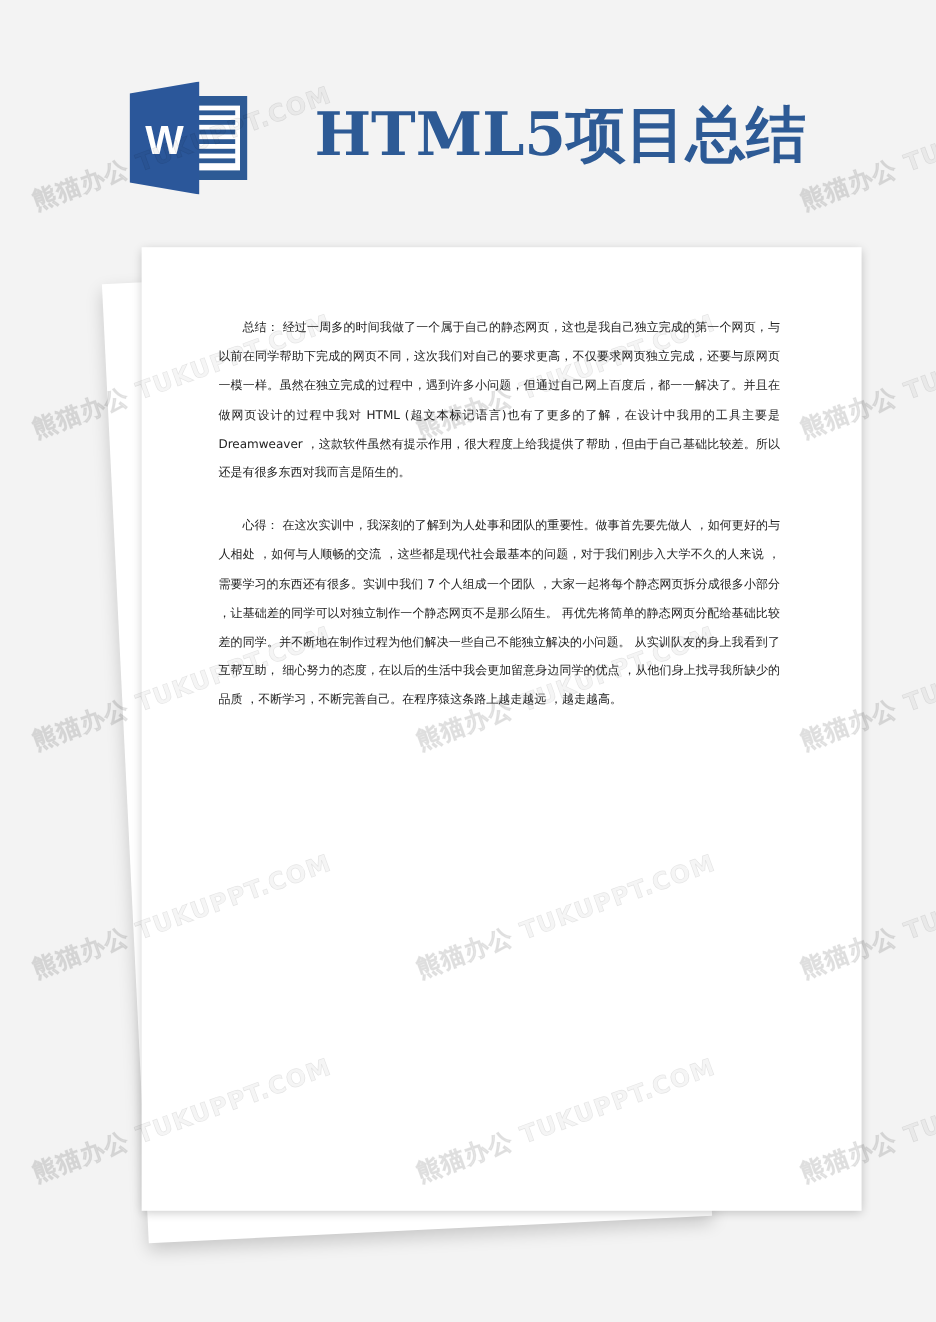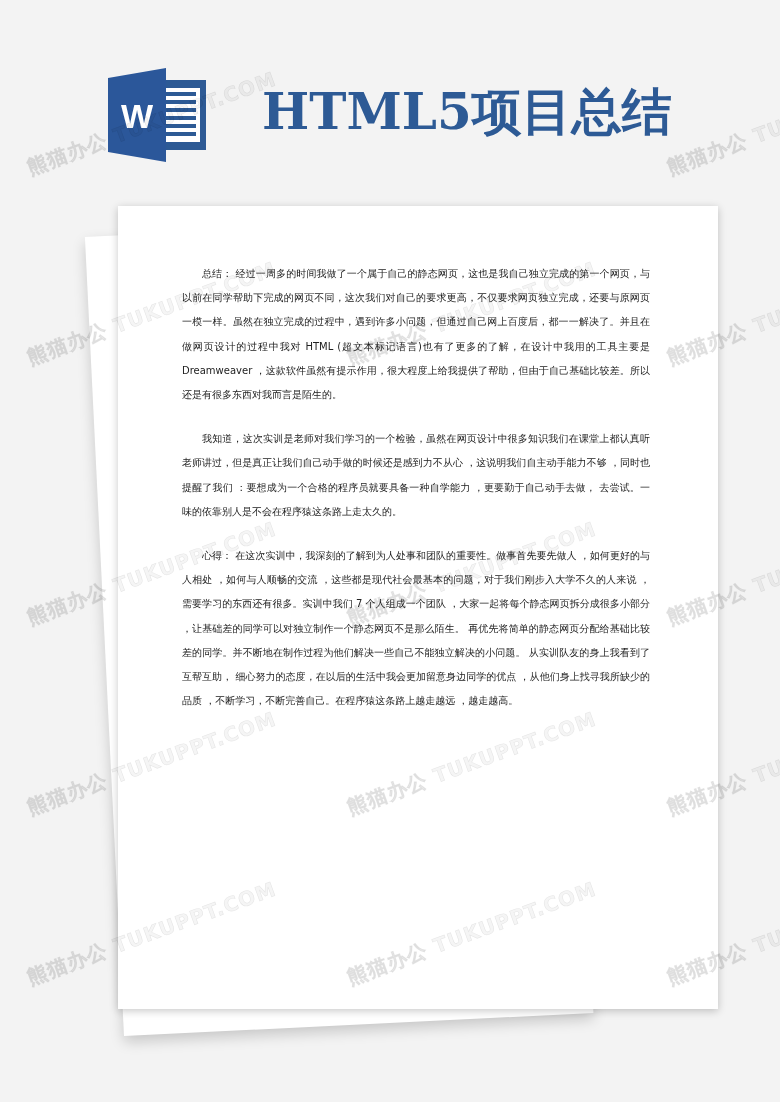--- a/index.html
+++ b/index.html
@@ -61,21 +61,20 @@
     <polygon points="0,10 58,0 58,94 0,84" fill="#2b579a"></polygon>
     <text x="29" y="60" text-anchor="middle" font-family="Liberation Sans, sans-serif" font-weight="bold" font-size="34" fill="#fff">W</text>
   </svg>
   <div class="title">HTML5项目总结</div>
 </div>
 
 <div class="page-back"></div>
 <div class="page">
   <div class="page-content">
     <p class="para">总结： 经过一周多的时间我做了一个属于自己的静态网页，这也是我自己独立完成的第一个网页，与以前在同学帮助下完成的网页不同，这次我们对自己的要求更高，不仅要求网页独立完成，还要与原网页一模一样。虽然在独立完成的过程中，遇到许多小问题，但通过自己网上百度后，都一一解决了。并且在做网页设计的过程中我对 HTML (超文本标记语言)也有了更多的了解，在设计中我用的工具主要是 Dreamweaver ，这款软件虽然有提示作用，很大程度上给我提供了帮助，但由于自己基础比较差。所以还是有很多东西对我而言是陌生的。</p>
-    <p class="para">我知道，这次实训是老师对我们学习的一个检验，虽然在网页设计中很多知识我们在课堂上都认真听老师讲过，但是真正让我们自己动手做的时候还是感到力不从心 ，这说明我们自主动手能力不够 ，同时也提醒了我们 ：要想成为一个合格的程序员就要具备一种自学能力 ，更要勤于自己动手去做， 去尝试。一味的依靠别人是不会在程序猿这条路上走太久的。</p>
     <p class="para">心得： 在这次实训中，我深刻的了解到为人处事和团队的重要性。做事首先要先做人 ，如何更好的与人相处 ，如何与人顺畅的交流 ，这些都是现代社会最基本的问题，对于我们刚步入大学不久的人来说 ，需要学习的东西还有很多。实训中我们 7 个人组成一个团队 ，大家一起将每个静态网页拆分成很多小部分 ，让基础差的同学可以对独立制作一个静态网页不是那么陌生。 再优先将简单的静态网页分配给基础比较差的同学。并不断地在制作过程为他们解决一些自己不能独立解决的小问题。 从实训队友的身上我看到了互帮互助， 细心努力的态度，在以后的生活中我会更加留意身边同学的优点 ，从他们身上找寻我所缺少的品质 ，不断学习，不断完善自己。在程序猿这条路上越走越远 ，越走越高。</p>
   </div>
 </div>
 
 <div class="watermark" style="left:20px;top:300px;">熊猫办公 TUKUPPT.COM</div>
 <div class="watermark" style="left:340px;top:300px;">熊猫办公 TUKUPPT.COM</div>
 <div class="watermark" style="left:660px;top:300px;">熊猫办公 TUKUPPT.COM</div>
 <div class="watermark" style="left:20px;top:560px;">熊猫办公 TUKUPPT.COM</div>
 <div class="watermark" style="left:340px;top:560px;">熊猫办公 TUKUPPT.COM</div>
 <div class="watermark" style="left:660px;top:560px;">熊猫办公 TUKUPPT.COM</div>

